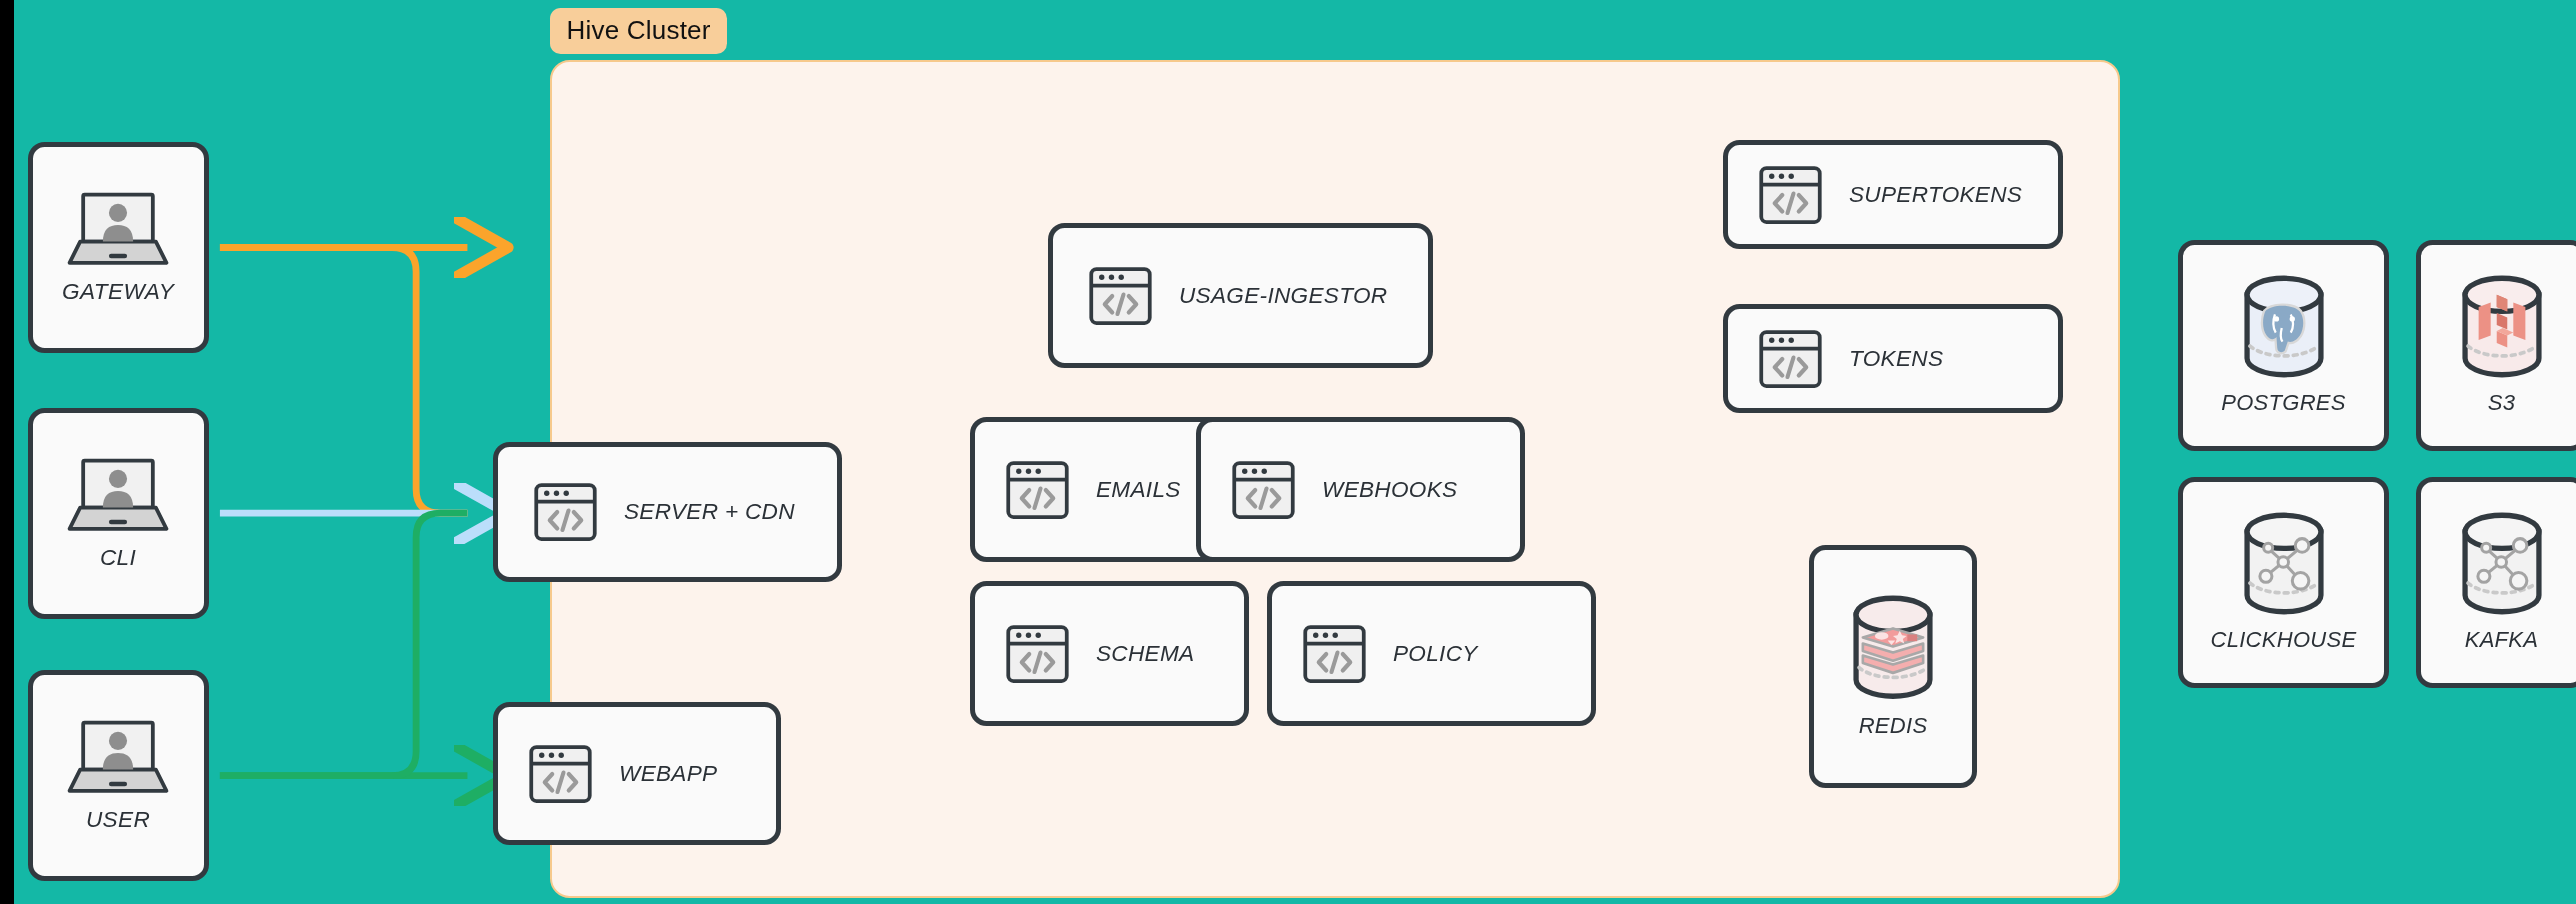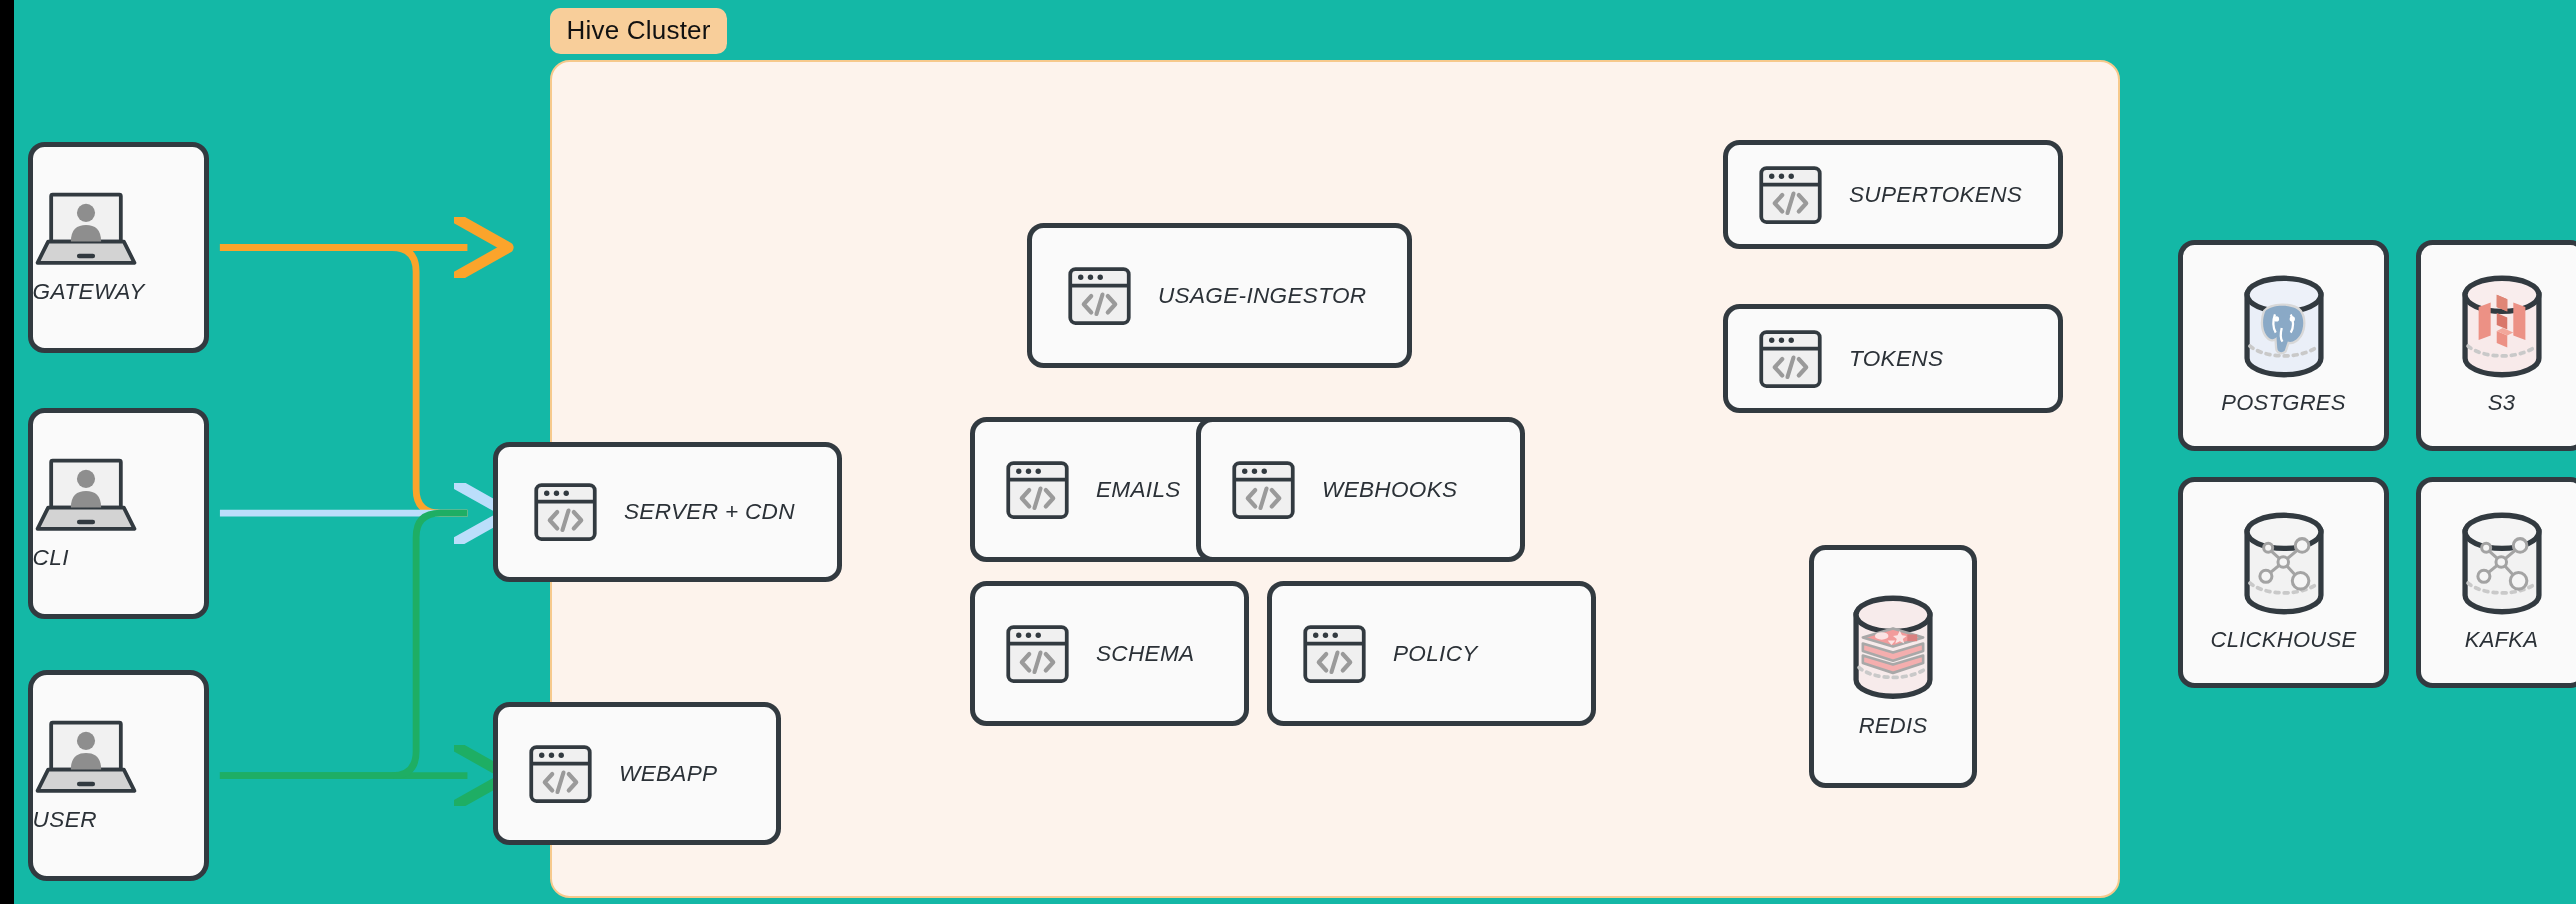--- a/index.html
+++ b/index.html
@@ -51,20 +51,21 @@
     background: #FAFAFA;
     border: 5.3px solid #323A40;
     border-radius: 16.6px;
     box-sizing: border-box;
   }
 
   
   .actor {
     display: flex;
     flex-direction: column;
+    align-items: center;
     justify-content: center;
     gap: 10.6px;
   }
   .actor .cap {
     font-size: 22.6px;
     font-style: italic;
     color: #2B3137;
     letter-spacing: 0.4px;
   }
 
@@ -164,21 +165,21 @@
         <path d="M20 68 L120 68 L134 96 L6 96 Z" fill="#D3D3D3" stroke="#323A40" stroke-width="5" stroke-linejoin="round"></path>
         <line x1="24" y1="68" x2="116" y2="68" stroke="#323A40" stroke-width="3" stroke-dasharray="5 5"></line>
         <circle cx="70" cy="30" r="12" fill="#8E8E8E"></circle>
         <path d="M50 68 C50 52 58 46 70 46 C82 46 90 52 90 68 Z" fill="#8E8E8E"></path>
         <rect x="58" y="84" width="24" height="6" rx="3" fill="#323A40"></rect>
       </svg>
     </span>
     <span class="cap">CLI</span>
   </div>
 
-  <div class="card actor" style="left:13.6px; top:670px; width:181px; height:211px;border-radius:19px;">
+  <div class="card actor" style="left:13.6px; top:670px; width:181px; height:211px;">
     <span>
       <svg class="icn" width="106" height="79" viewBox="0 0 140 104">
         <rect x="24" y="6" width="92" height="62" rx="2" fill="#F1F1F1" stroke="#323A40" stroke-width="5"></rect>
         <path d="M20 68 L120 68 L134 96 L6 96 Z" fill="#D3D3D3" stroke="#323A40" stroke-width="5" stroke-linejoin="round"></path>
         <line x1="24" y1="68" x2="116" y2="68" stroke="#323A40" stroke-width="3" stroke-dasharray="5 5"></line>
         <circle cx="70" cy="30" r="12" fill="#8E8E8E"></circle>
         <path d="M50 68 C50 52 58 46 70 46 C82 46 90 52 90 68 Z" fill="#8E8E8E"></path>
         <rect x="58" y="84" width="24" height="6" rx="3" fill="#323A40"></rect>
       </svg>
     </span>
@@ -211,21 +212,21 @@
         <circle cx="31" cy="15" r="3.6" fill="#323A40"></circle>
         <circle cx="44" cy="15" r="3.6" fill="#323A40"></circle>
         <path d="M32 40 L22 51 L32 62" fill="none" stroke="#9A9A9A" stroke-width="5.5" stroke-linecap="round" stroke-linejoin="round"></path>
         <path d="M54 40 L64 51 L54 62" fill="none" stroke="#9A9A9A" stroke-width="5.5" stroke-linecap="round" stroke-linejoin="round"></path>
         <line x1="47" y1="38" x2="39" y2="64" stroke="#9A9A9A" stroke-width="5.5" stroke-linecap="round"></line>
       </svg>
     </span>
     <span class="cap">WEBAPP</span>
   </div>
 
-  <div class="card service svc-wide" style="left:1013px; top:223px; width:385px; height:145px;">
+  <div class="card service svc-wide" style="left:1034px; top:223px; width:385px; height:145px;">
     <span>
       <svg class="icn" width="65" height="60" viewBox="0 0 86 80">
         <rect x="4" y="4" width="78" height="72" rx="7" fill="#F0F0F0" stroke="#323A40" stroke-width="5"></rect>
         <line x1="4" y1="26" x2="82" y2="26" stroke="#323A40" stroke-width="5"></line>
         <circle cx="18" cy="15" r="3.6" fill="#323A40"></circle>
         <circle cx="31" cy="15" r="3.6" fill="#323A40"></circle>
         <circle cx="44" cy="15" r="3.6" fill="#323A40"></circle>
         <path d="M32 40 L22 51 L32 62" fill="none" stroke="#9A9A9A" stroke-width="5.5" stroke-linecap="round" stroke-linejoin="round"></path>
         <path d="M54 40 L64 51 L54 62" fill="none" stroke="#9A9A9A" stroke-width="5.5" stroke-linecap="round" stroke-linejoin="round"></path>
         <line x1="47" y1="38" x2="39" y2="64" stroke="#9A9A9A" stroke-width="5.5" stroke-linecap="round"></line>

